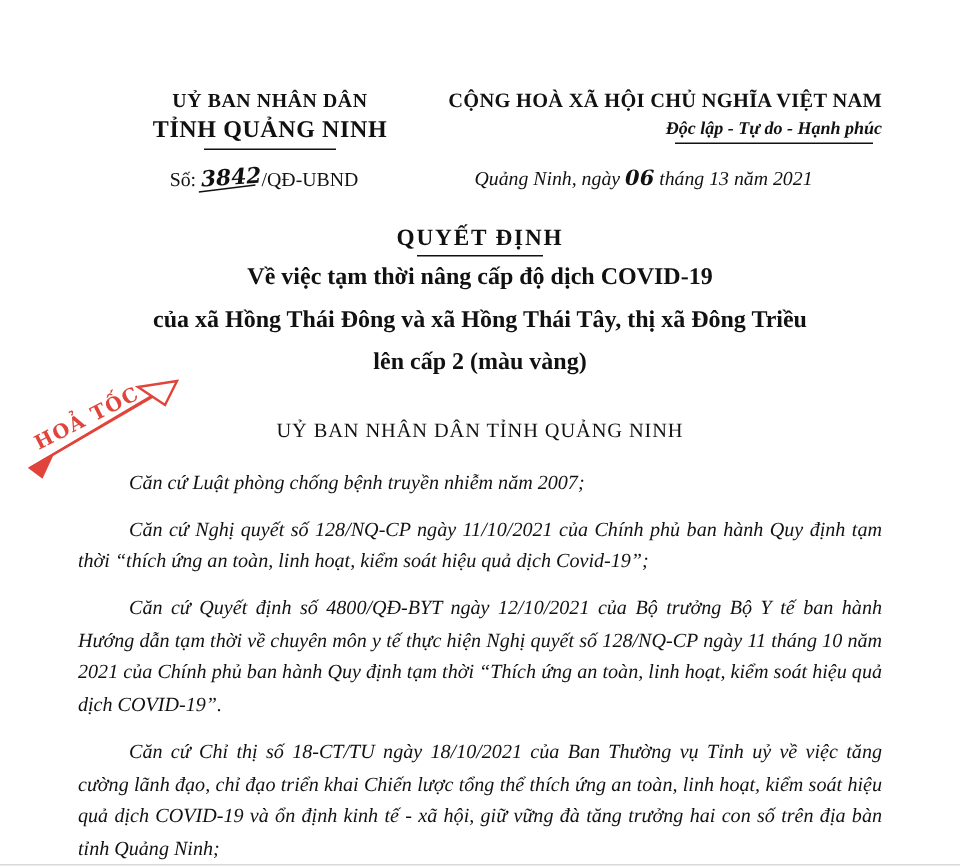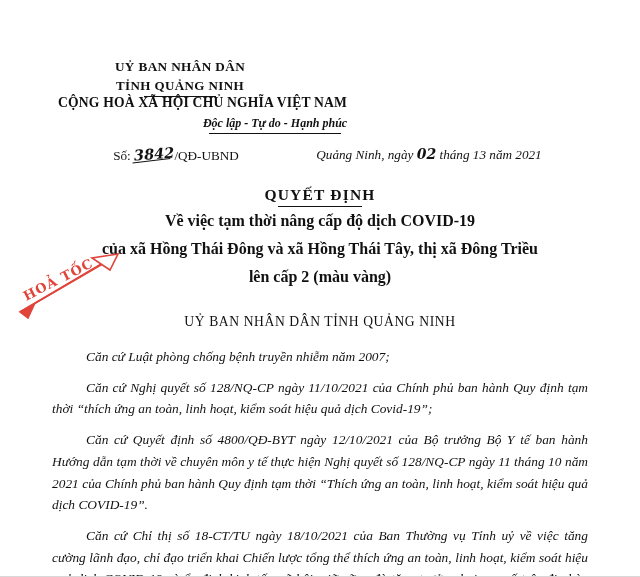--- a/index.html
+++ b/index.html
@@ -20,21 +20,21 @@
     position: relative;
     width: 640px;
     height: 577px;
     box-sizing: border-box;
     padding: 58px 52px 0 52px;
   }
 
   
   .header {
     display: flex;
-    flex-direction: column;
+    flex-direction: row;
     align-items: flex-start;
     justify-content: flex-start;
   }
   .header-left {
     width: 208px;
     text-align: center;
     padding-left: 48px;
     box-sizing: border-box;
   }
   .header-right {
@@ -44,21 +44,21 @@
     box-sizing: border-box;
   }
   .org-line1 {
     font-size: 13.2px;
     font-weight: bold;
     letter-spacing: 0.4px;
     line-height: 1.35;
     white-space: nowrap;
   }
   .org-line2 {
-    font-size: 13px;
+    font-size: 16px;
     font-weight: bold;
     letter-spacing: 0.4px;
     line-height: 1.35;
     white-space: nowrap;
     position: relative;
     display: inline-block;
   }
   .org-line2:after {
     content: "";
     position: absolute;
@@ -237,21 +237,21 @@
     </div>
   </div>
 
   <div class="subheader">
     <div class="number-block">
       <span>Số:</span>
       <span class="num-hand">3842</span><span>/QĐ-UBND</span>
     </div>
     <div class="place-date">
       <span>Quảng Ninh, ngày</span>
-      <span class="date-hand">02</span>
+      <span class="date-hand">06</span>
       <span>tháng</span>
       <span>13</span>
       <span>năm</span>
       <span>2021</span>
     </div>
   </div>
 
   <div class="title-block">
     <div class="doc-title">QUYẾT ĐỊNH</div>
     <div class="doc-sub">Về việc tạm thời nâng cấp độ dịch COVID-19</div>

